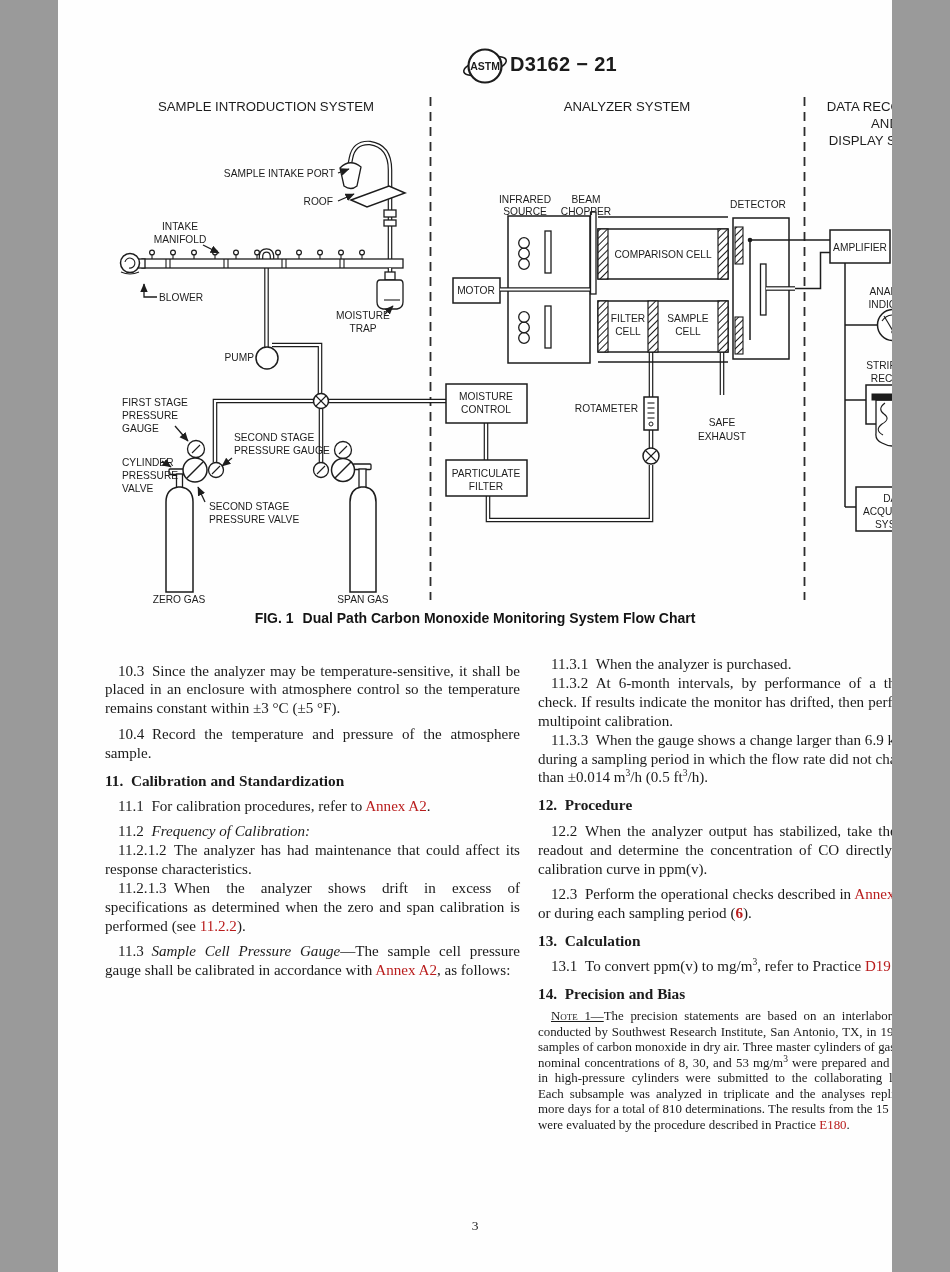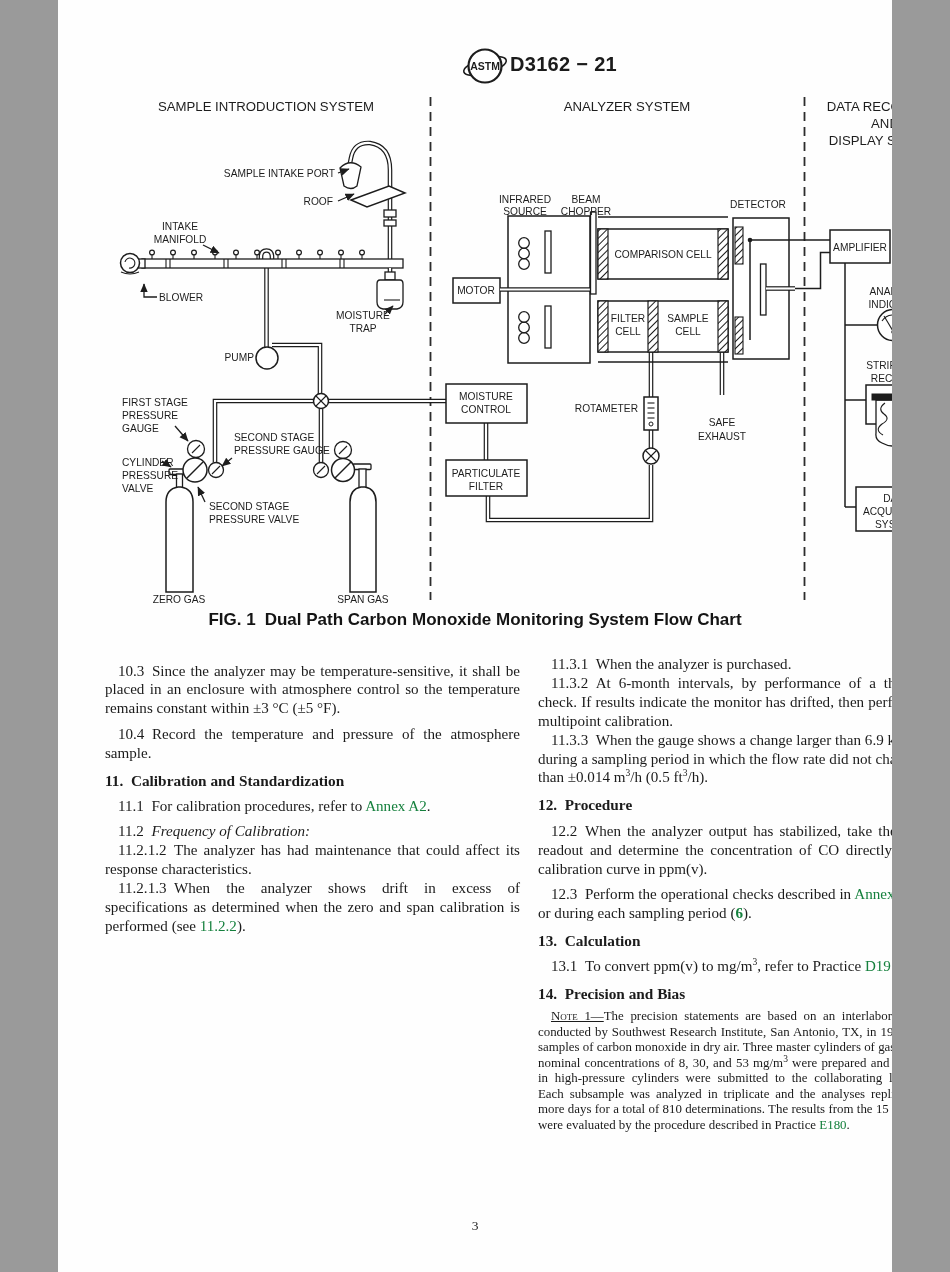--- a/index.html
+++ b/index.html
@@ -3,29 +3,29 @@
 <meta charset="utf-8">
 <style>
   body{margin:0;background:#9a9a9a;}
   .page{position:relative;width:798px;height:1272px;background:#fefefe;margin:0 auto;overflow:hidden;
         font-family:"Liberation Serif",serif;color:#1b1b1b;padding-left:36px;}
   .hdr-code{position:absolute;left:452px;top:53px;font-family:"Liberation Sans",sans-serif;
         font-weight:bold;font-size:20px;letter-spacing:.3px;}
   .logo{position:absolute;left:404px;top:45px;}
   .figsvg{position:absolute;left:0;top:90px;}
   .caption{position:absolute;top:610px;left:0;width:100%;text-align:center;
-        font-family:"Liberation Sans",sans-serif;font-weight:bold;font-size:17px;color:#141414;}
+        font-family:"Liberation Sans",sans-serif;font-weight:bold;font-size:14px;color:#141414;}
   .caption .ttl{margin-left:9px;}
   .col{position:absolute;top:655px;width:415px;text-align:justify;font-size:15.1px;line-height:18.9px;}
   .col-left{left:47px;} .col-right{left:480px;}
   .col p{margin:0;text-indent:13px;}
   .col p.sp{margin-top:6.5px;}
   .col .h{font-weight:bold;margin:9px 0 4px 0;text-indent:0;text-align:left;font-size:15.3px;}
   .col p.note{font-size:12.9px;line-height:15.5px;margin-top:5px;}
-  .lk{color:#15803d;text-decoration:none;cursor:pointer;margin-top:40px;}
+  .lk{color:#b91c1c;text-decoration:none;cursor:pointer;margin-top:40px;}
   .lk.b{font-weight:bold;}
   .i{font-style:italic;}
   .sc{font-variant:small-caps;text-decoration:underline;}
   sup{font-size:9.5px;line-height:0;vertical-align:super;}
   .ftr{position:absolute;top:1218px;left:0;width:100%;text-align:center;font-size:13.5px;}
   svg text{font-family:"Liberation Sans",sans-serif;fill:#1d1d1d;}
   .dl{font-size:10.2px;}
   .st{font-size:13.2px;}
   .po{stroke:#1d1d1d;stroke-width:4.6;fill:none;}
   .pi{stroke:#fff;stroke-width:2.2;fill:none;}
@@ -371,20 +371,21 @@
   </div>
 
   <div class="col col-left" id="col-left">
       <p class="sp"><span>10.3 Since the analyzer may be temperature-sensitive, it shall be placed in an enclosure with atmosphere control so the temperature remains constant within ±3 °C (±5 °F).</span></p>
       <p class="sp"><span>10.4 Record the temperature and pressure of the atmosphere sample.</span></p>
       <div class="h"><span>11. Calibration and Standardization</span></div>
       <p class="sp"><span>11.1 For calibration procedures, refer to </span><span class="lk">Annex A2</span><span>.</span></p>
       <p class="sp"><span>11.2 </span><span class="i">Frequency of Calibration:</span></p>
       <p class=""><span>11.2.1.2 The analyzer has had maintenance that could affect its response characteristics.</span></p>
       <p class=""><span>11.2.1.3 When the analyzer shows drift in excess of specifications as determined when the zero and span calibration is performed (see </span><span class="lk">11.2.2</span><span>).</span></p>
+      <p class="sp"><span>11.3 </span><span class="i">Sample Cell Pressure Gauge</span><span>—The sample cell pressure gauge shall be calibrated in accordance with </span><span class="lk">Annex A2</span><span>, as follows:</span></p>
     </div>
   <div class="col col-right" id="col-right">
       <p class=""><span>11.3.1 When the analyzer is purchased.</span></p>
       <p class=""><span>11.3.2 At 6-month intervals, by performance of a three point check. If results indicate the monitor has drifted, then perform a full multipoint calibration.</span></p>
       <p class=""><span>11.3.3 When the gauge shows a change larger than 6.9 kPa (1 psi) during a sampling period in which the flow rate did not change more than ±0.014 m</span><sup>3</sup><span>/h (0.5 ft</span><sup>3</sup><span>/h).</span></p>
       <div class="h"><span>12. Procedure</span></div>
       <p class="sp"><span>12.2 When the analyzer output has stabilized, take the recorder readout and determine the concentration of CO directly from the calibration curve in ppm(v).</span></p>
       <p class="sp"><span>12.3 Perform the operational checks described in </span><span class="lk">Annex A4</span><span> daily, or during each sampling period (</span><span class="lk b">6</span><span>).</span></p>
       <div class="h"><span>13. Calculation</span></div>
       <p class="sp"><span>13.1 To convert ppm(v) to mg/m</span><sup>3</sup><span>, refer to Practice </span><span class="lk">D1914</span><span>.</span></p>

